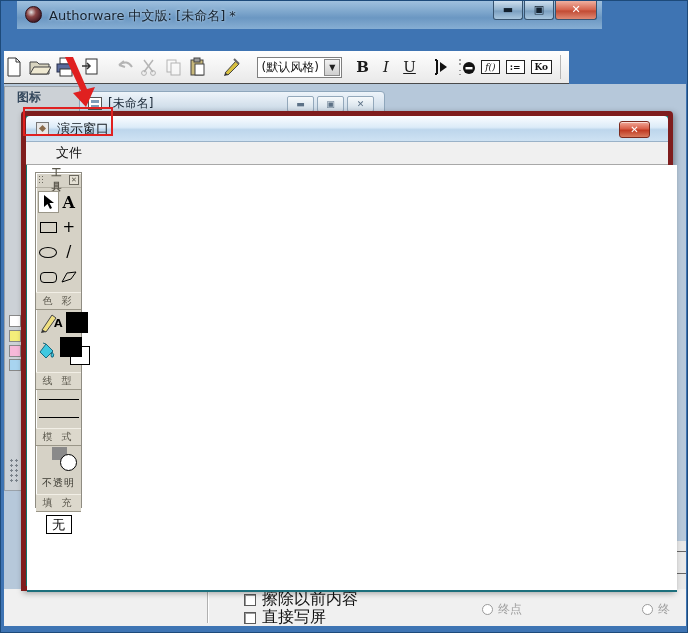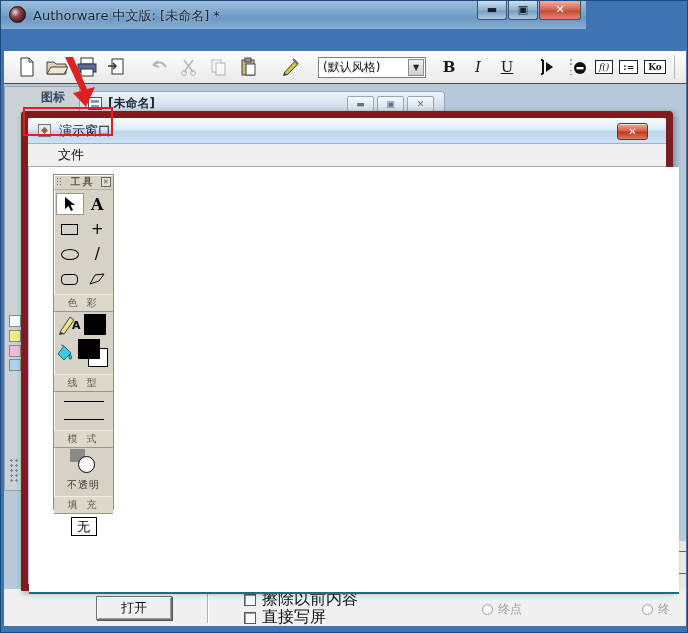--- a/index.html
+++ b/index.html
@@ -1,44 +1,44 @@
 <!DOCTYPE html>
 <html><head>
 <meta charset="utf-8">
 <style>
   * { margin:0; padding:0; box-sizing:border-box; }
   body { font-family:"DejaVu Sans","Liberation Sans",sans-serif; }
   #stage { position:relative; width:688px; height:633px; background:#3e74b3; overflow:hidden;
            border:1px solid #1d4a7a; }
 
   
-  .titlebar { position:absolute; left:0; top:0; width:585px; height:28px;
+  .titlebar { position:absolute; left:16px; top:0; width:585px; height:28px;
     background:linear-gradient(180deg,#9fc0de 0%,#7da6cc 40%,#6b97c2 60%,#86aed3 100%); }
   .app-icon { position:absolute; left:8px; top:5px; width:17px; height:17px; border-radius:50%;
     background:radial-gradient(circle at 35% 35%,#e0e0e0 0%,#8a4444 35%,#3a1520 80%);
     border:1px solid #2a0f18; }
   .app-title { position:absolute; left:32px; top:6px; font-size:13px; color:#16222e;
     text-shadow:0 0 3px #cfe2f2; white-space:nowrap; }
   .winbtns { position:absolute; right:5px; top:0; display:flex; }
   .winbtn { width:30px; height:19px; border:1px solid #37536f; border-top:none;
     background:linear-gradient(180deg,#cfe0ef,#8fb0cc 50%,#7b9fc0 55%,#a9c6de);
     color:#12202e; font-size:11px; text-align:center; line-height:18px;
     border-radius:0 0 3px 3px; margin-left:1px; }
   .winbtn.close { width:42px; background:linear-gradient(180deg,#f0b0a0,#d4614a 50%,#c14a33 55%,#e08a74);
     color:#fff; font-weight:bold; }
 
   
   .menubar { position:absolute; left:3px; top:28px; width:682px; height:22px; background:#f4f4f4;
     border-bottom:1px solid #c8c8c8; display:flex; align-items:center; padding-left:6px; }
   .menu-item { font-size:12px; color:#111; padding:2px 9px; white-space:nowrap; }
 
   
-  .toolbar { position:absolute; left:3px; top:50px; width:682px; height:33px;
+  .toolbar { position:absolute; left:3px; top:50px; width:565px; height:33px;
     background:linear-gradient(180deg,#fefefe,#e9e9e9); border-bottom:1px solid #4a4a4a;
-    display:flex; align-items:center; padding-left:10px; }
+    display:flex; align-items:center; }
   .tbtn { width:26px; height:24px; display:flex; align-items:center; justify-content:center;
     margin-right:4px; }
   .tbtn svg { display:block; }
   .tbtn.disabled { opacity:.4; }
   .tgap { width:12px; }
   .style-combo { width:108px; height:21px; border:1px solid #7f7f7f; background:#fff;
     display:flex; align-items:center; margin:0 10px; position:relative; }
   .style-combo .val { flex:1; font-size:12px; padding-left:4px; color:#111; white-space:nowrap; overflow:hidden; }
   .style-combo .dd { width:16px; height:17px; margin-right:1px; background:linear-gradient(180deg,#f2f2f2,#cfcfcf);
     border:1px solid #8a8a8a; font-size:8px; text-align:center; line-height:16px; color:#222; }
@@ -47,30 +47,30 @@
   .boxicon { border:1px solid #222; background:#fff; font-size:9px; padding:1px 3px;
     font-family:"DejaVu Serif","Liberation Serif",serif; color:#111; }
   .tsep { width:1px; height:24px; background:#b5b5b5; margin:0 8px; }
 
   
   .workspace { position:absolute; left:3px; top:83px; width:682px; height:542px; background:#b6c8da; }
 
   
   .icon-palette { position:absolute; left:3px; top:85px; width:76px; height:405px;
     background:#ccd1d6; border:1px solid #9aa2aa; }
-  .icon-palette .hdr { height:20px; display:flex; align-items:center; padding-left:24px;
-    font-size:12px; font-weight:bold; color:#33475c;margin-left:12px; }
+  .icon-palette .hdr { height:20px; display:flex; align-items:center; padding-left:12px;
+    font-size:12px; font-weight:bold; color:#33475c; }
   .swatch { position:absolute; left:4px; width:12px; height:12px; border:1px solid #888; }
   .grip-dots { position:absolute; left:4px; bottom:6px; width:10px; height:26px;
     background:radial-gradient(circle,#7a828a 1px,transparent 1.3px); background-size:5px 5px; }
 
   
-  .design-win { position:absolute; left:78px; top:90px; width:366px; height:25px;
+  .design-win { position:absolute; left:78px; top:90px; width:306px; height:25px;
     background:linear-gradient(180deg,#eef4fa,#c2d3e2); border:1px solid #8fa7bc;
-    border-radius:4px 4px 0 0; display:flex; align-items:center;font-weight:bold; }
+    border-radius:4px 4px 0 0; display:flex; align-items:center; }
   .design-icon { width:14px; height:13px; border:1px solid #555; background:#fff; margin:0 6px 0 8px;
     position:relative; }
   .design-icon::after { content:""; position:absolute; left:2px; top:2px; width:8px; height:3px;
     background:#7f9db9; box-shadow:0 5px 0 #7f9db9; }
   .design-title { font-size:12px; color:#1c2a38; flex:1; white-space:nowrap; }
   .dwbtns { display:flex; margin-right:10px; }
   .dwbtn { width:27px; height:16px; border:1px solid #93a8bb; border-radius:2px; margin-left:3px;
     background:linear-gradient(180deg,#f7fafc,#cfdce7); color:#5c7186; font-size:9px;
     text-align:center; line-height:14px; }
 
@@ -89,42 +89,42 @@
   .rad { width:11px; height:11px; border-radius:50%; border:1px solid #9a9a9a; background:#fff;
     margin-right:5px; }
   .radlbl { font-size:12px; color:#a0a0a0; white-space:nowrap; }
   .frag { position:absolute; left:657px; top:540px; width:28px; height:48px; background:#e8e8e8;
     border-left:1px solid #888; }
   .frag::before { content:""; position:absolute; left:0; top:10px; width:100%; height:1px; background:#666;
     box-shadow:0 22px 0 #666; }
 
   
   .dialog { position:absolute; left:20px; top:110px; width:652px; height:480px;
-    background:#c4b5fd; border:7px solid #7f1d1d; border-radius:4px 4px 0 0;
+    background:#0f766e; border:5px solid #7f1d1d; border-radius:4px 4px 0 0;
     box-shadow:2px 2px 6px rgba(0,0,0,.35); }
   .dlg-titlebar { position:absolute; left:0; top:0; width:100%; height:26px;
     background:linear-gradient(180deg,#fbfdff 0%,#dcebf8 45%,#bdd6ec 55%,#cee2f3 100%);
     border-bottom:1px solid #9ab2c8; border-radius:4px 4px 0 0; display:flex; align-items:center; }
   .dlg-icon { width:13px; height:13px; margin:0 8px 0 10px; background:#e8e8e8; border:1px solid #777;
     position:relative; }
   .dlg-icon::after { content:""; position:absolute; left:3px; top:3px; width:5px; height:5px;
     background:#8a6a4a; transform:rotate(45deg); }
   .dlg-title { font-size:13px; color:#10161c; white-space:nowrap; }
   .dlg-close { position:absolute; right:18px; top:5px; width:31px; height:17px; border-radius:3px;
     border:1px solid #7c2a1e; background:linear-gradient(180deg,#f2a898,#d9604a 45%,#c03a22 55%,#d87a5e);
     color:#fff; font-size:10px; font-weight:bold; text-align:center; line-height:15px;
     box-shadow:inset 0 1px 0 rgba(255,255,255,.6); }
   .dlg-menubar { position:absolute; left:0; top:26px; width:100%; height:23px; background:#f0f0f0;
     border-bottom:1px solid #a8a8a8; display:flex; align-items:center; }
   .dlg-menu-item { font-size:13px; color:#111; padding:2px 8px; margin-left:22px; }
   .dlg-client { position:absolute; left:1px; top:49px; width:650px; height:427px; background:#fff;
     border-bottom:2px solid #1c6f7c; }
 
   
-  .toolpal { position:absolute; left:24px; top:7px; width:61px; height:336px; background:#d6d2c6;
+  .toolpal { position:absolute; left:8px; top:7px; width:47px; height:336px; background:#d6d2c6;
     border:1px solid #8f8c82; box-shadow:1px 1px 0 #fff inset; font-size:10px; }
   .tp-hdr { height:15px; display:flex; align-items:center; border-bottom:1px solid #b4b0a4; }
   .tp-grip { width:6px; height:10px; margin:0 2px 0 2px;
     background:radial-gradient(circle,#6a675e .8px,transparent 1px); background-size:3px 3px; }
   .tp-title { flex:1; text-align:center; color:#5c594e; font-weight:bold; letter-spacing:2px; }
   .tp-close { width:10px; height:10px; border:1px solid #6a675e; margin-right:2px; font-size:7px;
     line-height:8px; text-align:center; color:#5c594e; background:#e4e0d4; }
   .tp-grid { display:grid; grid-template-columns:1fr 1fr; padding:3px 2px 2px; row-gap:3px; }
   .tp-cell { height:22px; display:flex; align-items:center; justify-content:center; }
   .tp-cell.sel { background:#fff; border:1px solid #9a9688; }
@@ -271,21 +271,20 @@
     <div class="design-icon"></div>
     <span class="design-title">[未命名]</span>
     <div class="dwbtns">
       <div class="dwbtn">▬</div>
       <div class="dwbtn">▣</div>
       <div class="dwbtn">✕</div>
     </div>
   </div>
 
   <div class="props">
-    <div class="open-btn">打开</div>
     <div class="vsep"></div>
     <div class="chkrow" style="top:0px;">
       <div class="chk"></div>
       <div class="chklbl">擦除以前内容</div>
     </div>
     <div class="chkrow" style="top:18px;">
       <div class="chk"></div>
       <div class="chklbl">直接写屏</div>
     </div>
     <div class="radiorow" style="left:478px; top:12px;">

